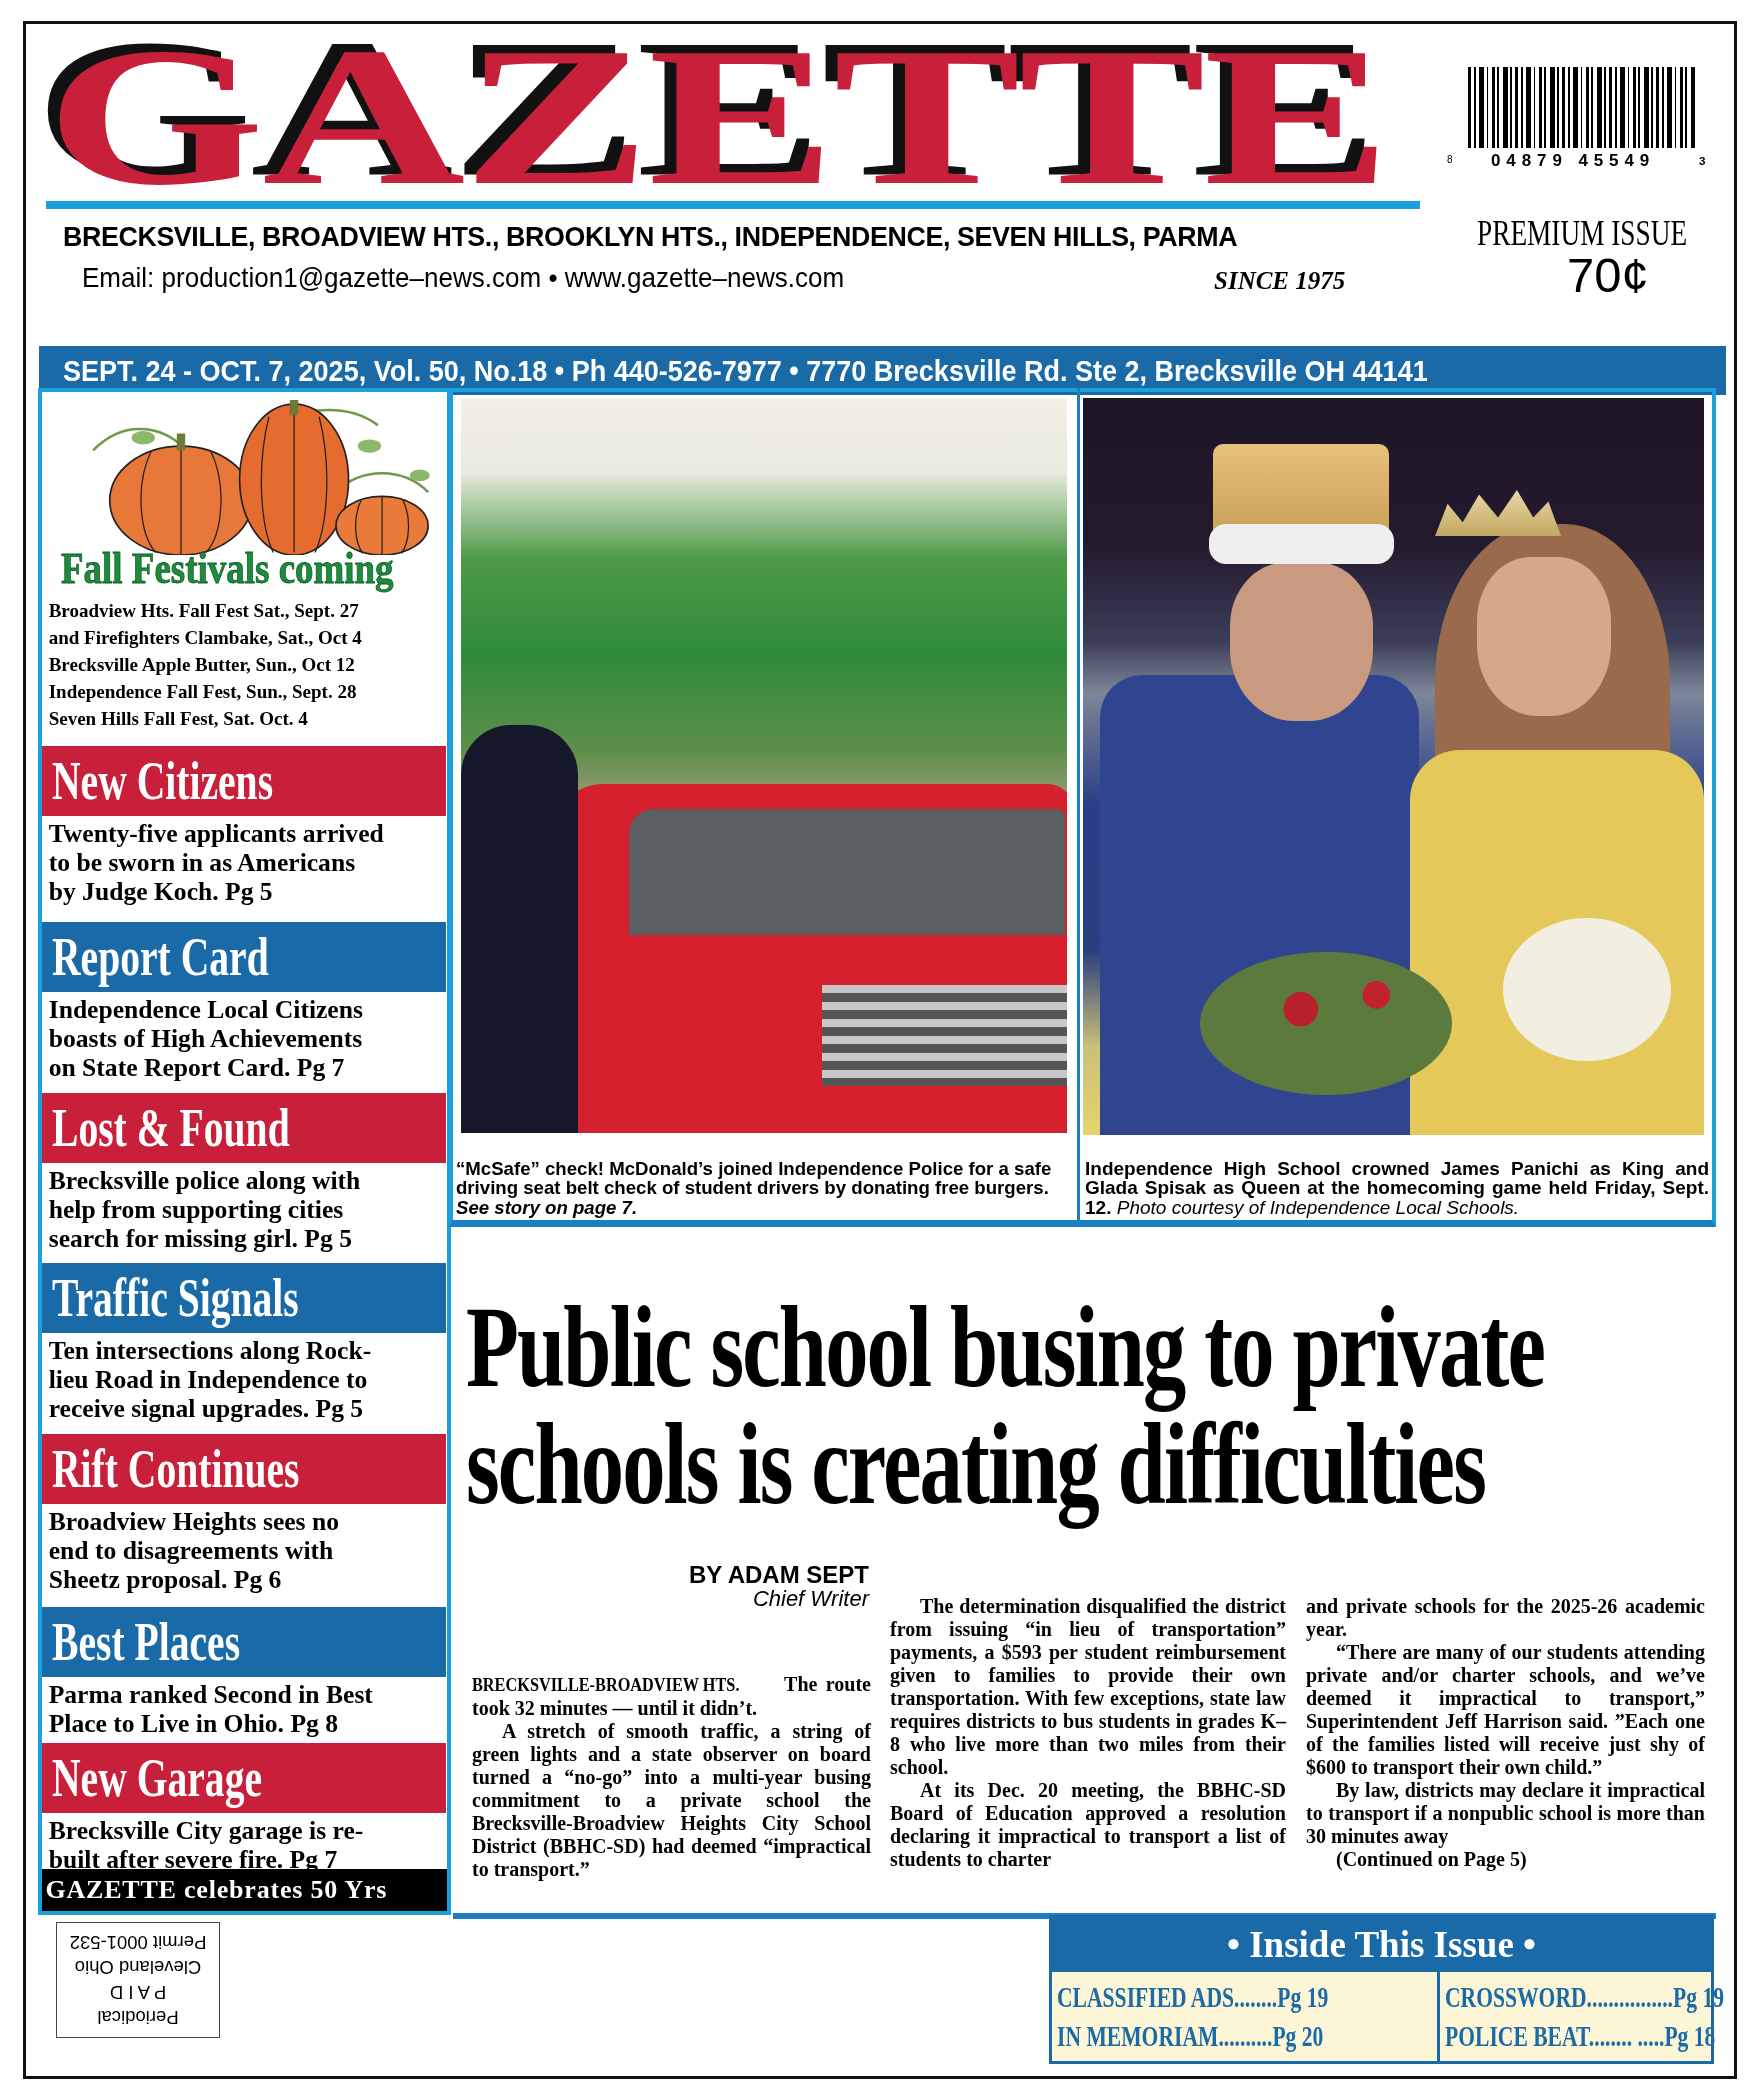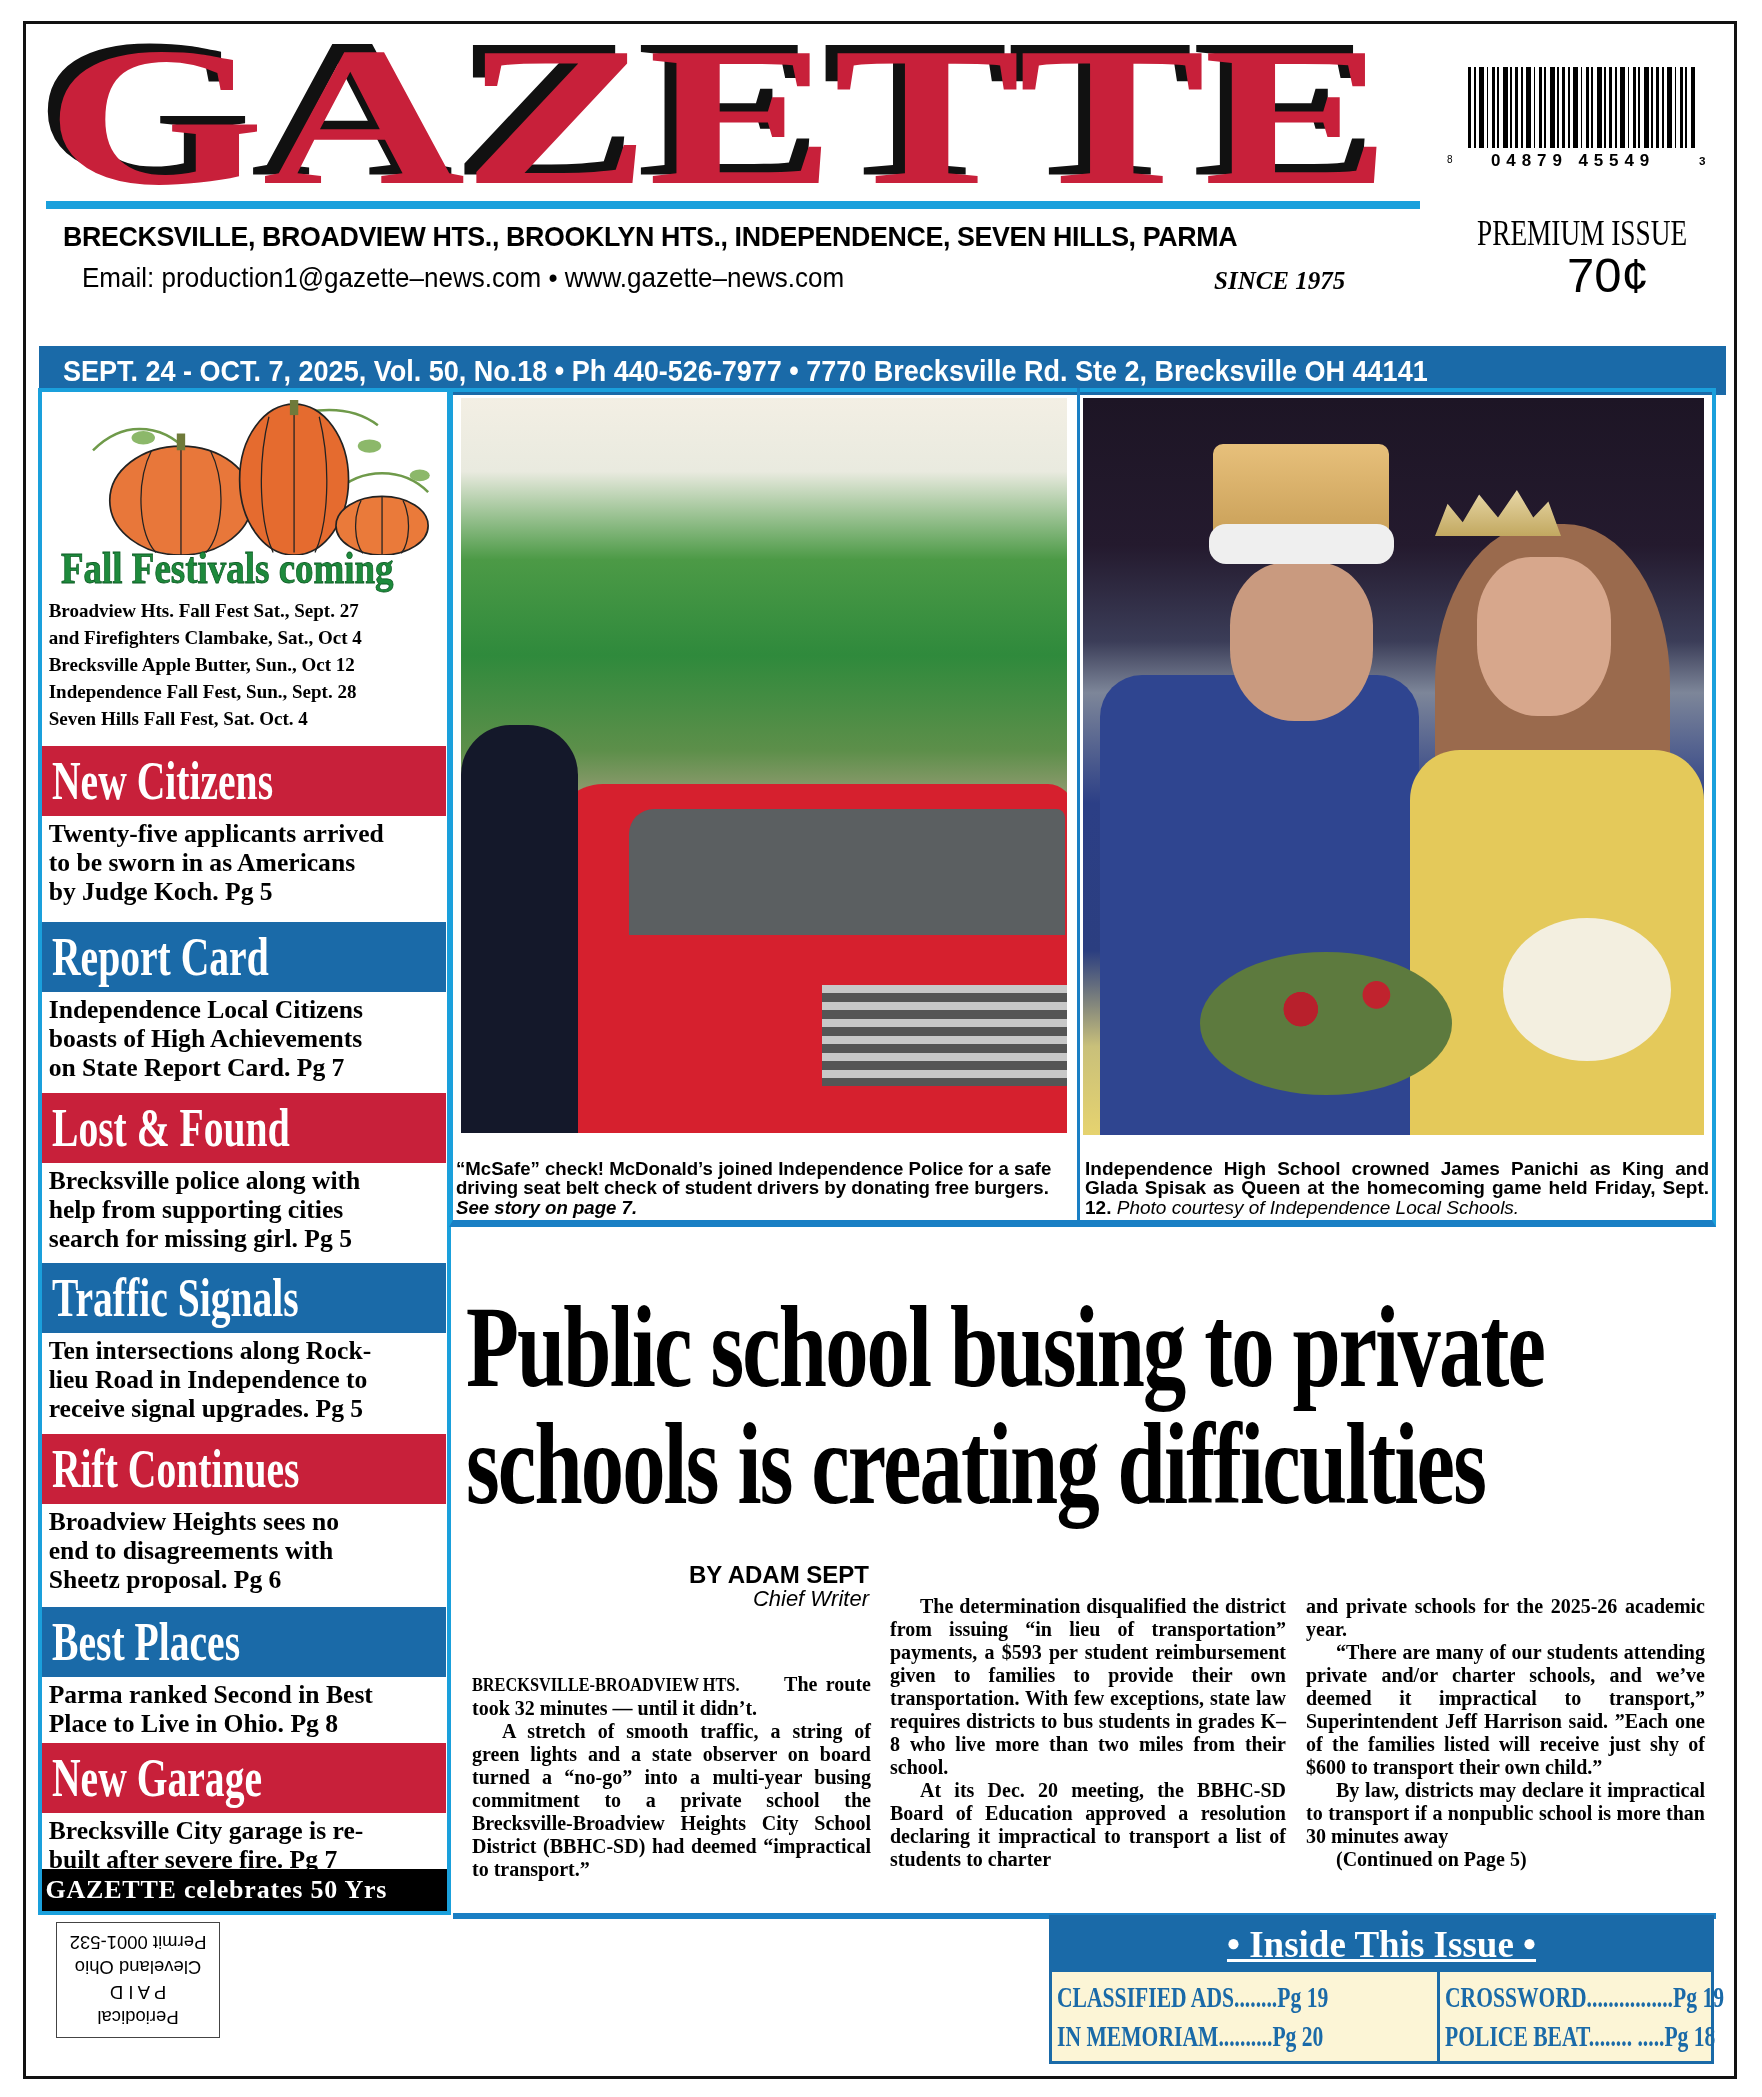--- a/index.html
+++ b/index.html
@@ -95,21 +95,21 @@
   .col1 { left: 472px; top: 1645px; width: 399px; }
   .col1 .dateline { font-size: 18.5px; transform: scaleX(0.88); transform-origin: left; display: inline-block; }
   .col2 { left: 890px; top: 1567px; width: 396px; }
   .col3 { left: 1306px; top: 1567px; width: 399px; }
   .col p.cont { text-indent: 30px; text-align: left; }
 
   .rule-bottom { left: 453px; top: 1913px; width: 1263px; height: 5.9px; background: #1a7fc4; }
 
   
   .inside { left: 1049px; top: 1915px; width: 665px; height: 149px; border: 3.4px solid #1a6aa8; background: #fcf5d6; }
-  .inside-head { height: 54px; background: #1a6aa8; color: #fff; font-family: "Liberation Serif", serif; font-weight: bold; font-size: 37px; line-height: 54px; text-align: center; text-decoration: underline; }
+  .inside-head { height: 54px; background: #1a6aa8; color: #fff; font-family: "Liberation Serif", serif; font-weight: bold; font-size: 37px; line-height: 54px; text-align: center; }
   .inside-grid { display: grid; grid-template-columns: 1fr 1fr; height: 89px; }
   .inside-col { padding: 5px 3.4px 0 5px; }
   .inside-col + .inside-col { border-left: 3.4px solid #1a6aa8; }
   .inside-item { color: #1a6aa8; font-family: "Liberation Serif", serif; font-weight: bold; font-size: 30px; line-height: 39px; white-space: nowrap; transform: scaleX(0.72); transform-origin: left; }
 </style>
 </head>
 <body>
 
 <div class="abs frame"></div>
 

